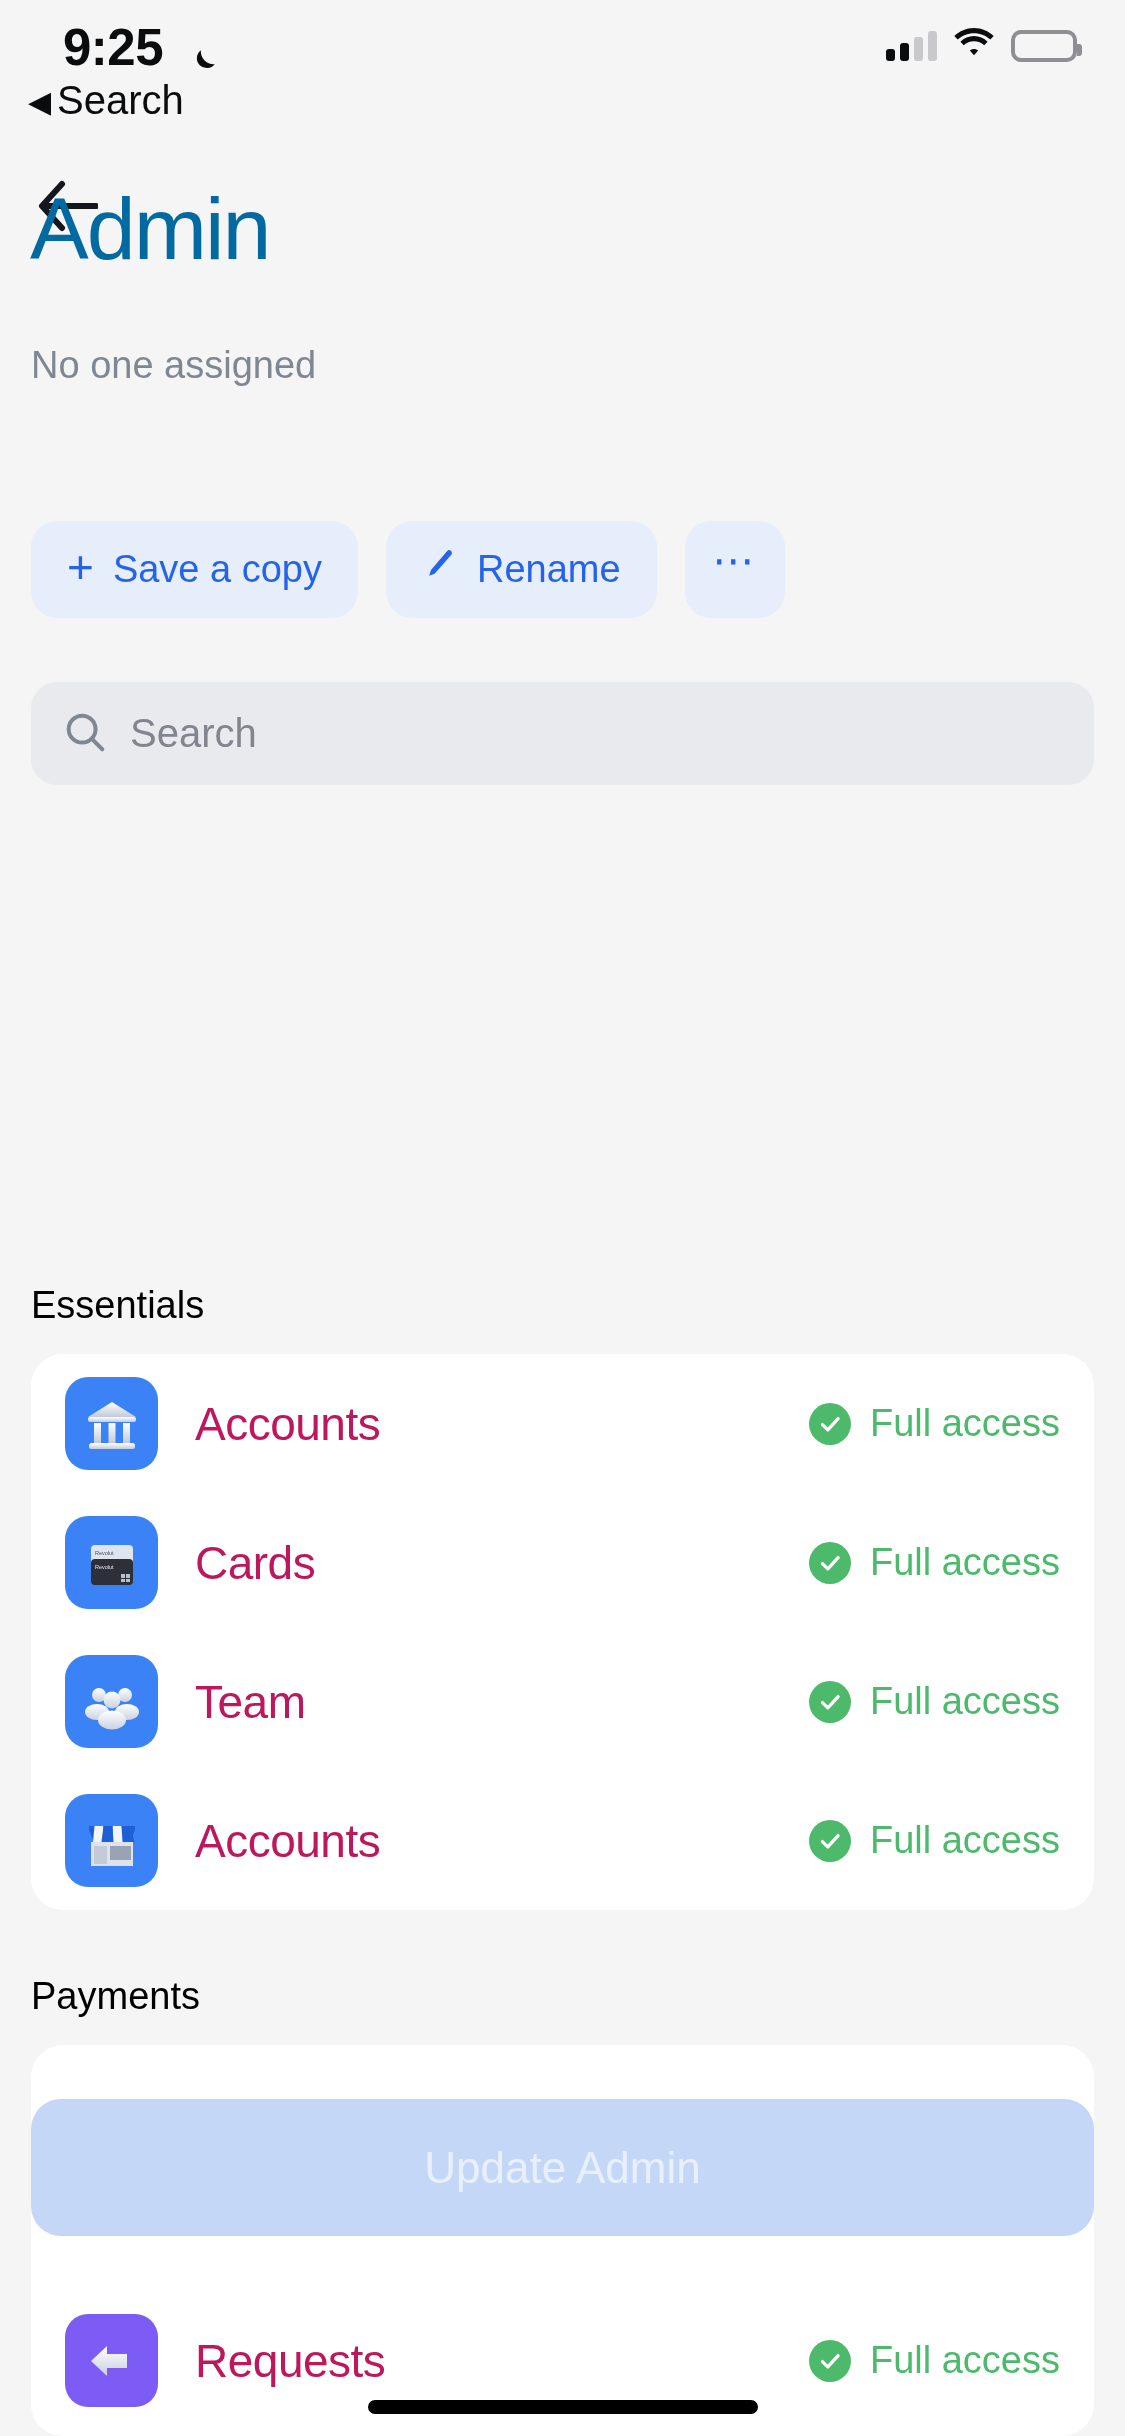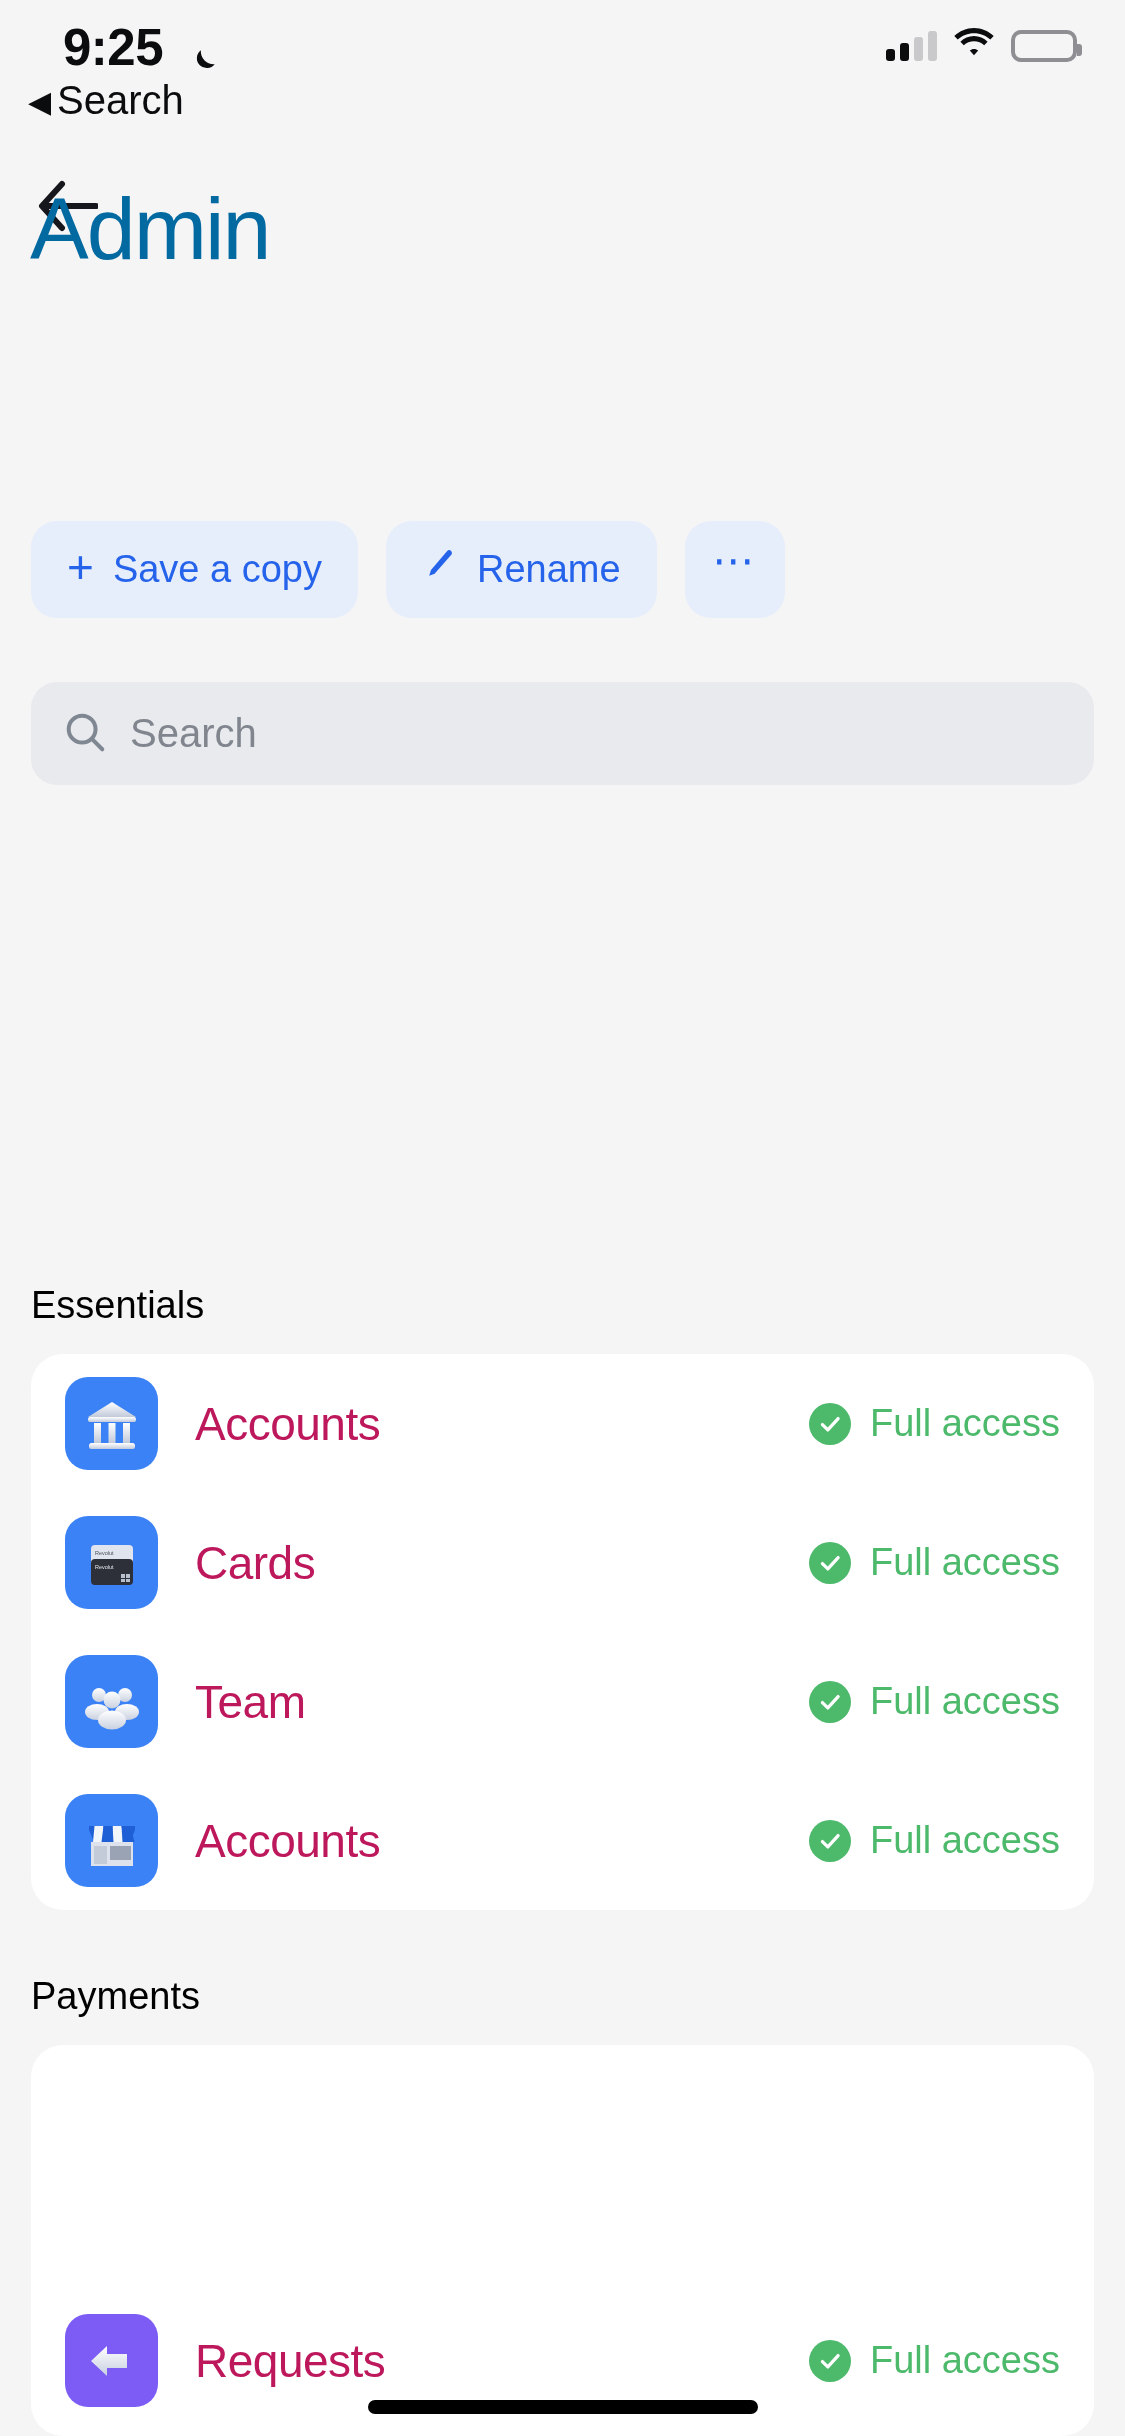--- a/index.html
+++ b/index.html
@@ -176,20 +176,21 @@
 
   <div class="navback">
     <span>
       <svg width="60" height="52" viewBox="0 0 60 52">
         <path d="M24 4 L4 26 L24 48 M5 26 H58" stroke="#15171c" stroke-width="6" fill="none" stroke-linecap="round" stroke-linejoin="round"></path>
       </svg>
     </span>
   </div>
 
   <div class="title">Admin</div>
+  <div class="subtitle">No one assigned</div>
 
   <div class="actions">
 
     <button class="abtn">
       <span class="plus">+</span>
       <span>Save a copy</span>
     </button>
 
     <button class="abtn">
       <span>
@@ -345,16 +346,17 @@
         <span class="check">
           <svg width="26" height="26" viewBox="0 0 24 24">
               <path d="M5 12.5 L10 17.5 L19.5 7" stroke="#fff" stroke-width="3" fill="none" stroke-linecap="round" stroke-linejoin="round"></path>
             </svg>
         </span>
         <span class="accesslabel">Full access</span>
       </div>
     </div>
   </div>
 
+  <button class="cta">Update Admin</button>
 
   <div class="homeind"></div>
 
 </div>
 
 </body></html>

